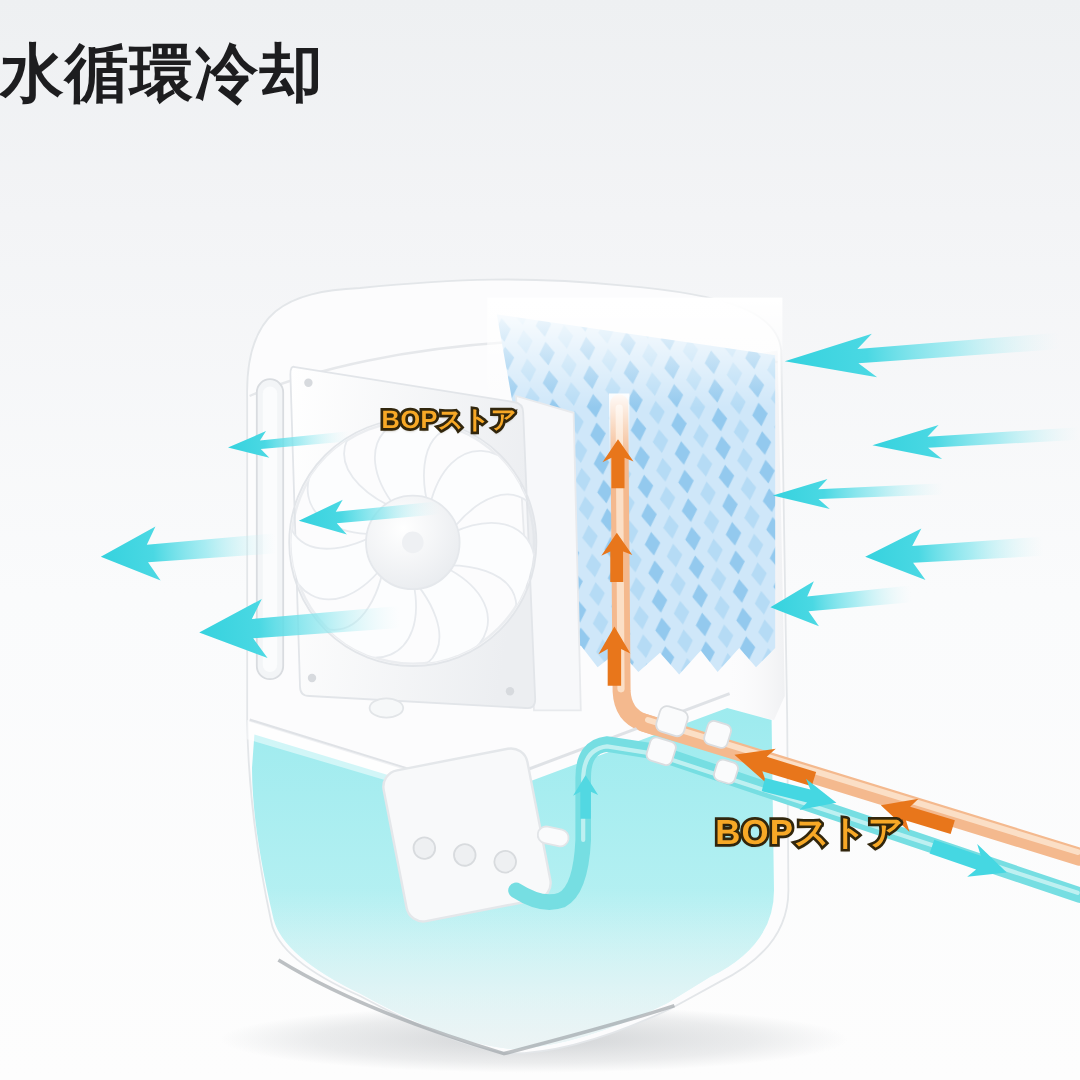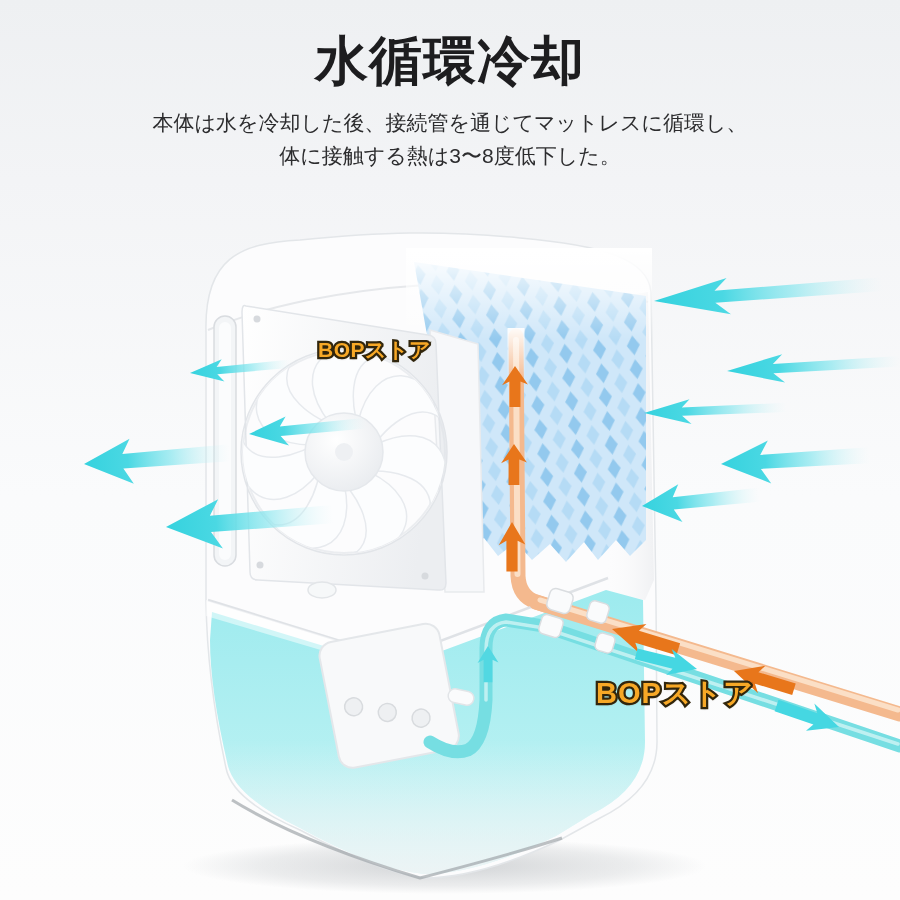--- a/index.html
+++ b/index.html
@@ -2,21 +2,21 @@
 <html><head>
 <meta charset="utf-8">
 <style>
   html,body{margin:0;padding:0;background:#fff;}
   .stage{
     position:relative;width:900px;height:900px;overflow:hidden;
     background:linear-gradient(180deg,#eef0f2 0%,#f3f4f6 20%,#fafbfc 55%,#fdfdfd 100%);
     font-family:"Liberation Sans","DejaVu Sans",sans-serif;
   }
   .title{
-    position:absolute;top:26px;left:0;width:100%;text-align:center;
+    position:absolute;top:26px;left:0;width:100%;text-align:left;
     font-size:53px;font-weight:800;letter-spacing:1px;color:#1d1d1f;
   }
   .subtitle{
     position:absolute;top:106px;left:0;width:100%;text-align:center;
     font-size:21px;font-weight:500;color:#2c2c2e;line-height:33px;
   }
   .scene{position:absolute;left:0;top:0;width:900px;height:900px;}
   .watermark{
     position:absolute;font-weight:700;color:#f7a826;letter-spacing:.5px;
     -webkit-text-stroke:4.5px #32270e;paint-order:stroke fill;
@@ -24,24 +24,20 @@
   }
   .wm-fan{left:318px;top:336px;font-size:21px;}
   .wm-pipe{left:596px;top:674px;font-size:29px;letter-spacing:1px;}
 </style>
 </head>
 <body>
 
 <div class="stage">
 
   <div class="title">水循環冷却</div>
-  <div class="subtitle">
-    <div>本体は水を冷却した後、接続管を通じてマットレスに循環し、</div>
-    <div>体に接触する熱は3〜8度低下した。</div>
-  </div>
 
   <svg class="scene" viewBox="0 0 900 900">
     <defs>
       <path id="arr" d="M0,22 L40,1 L33,15 L124,13 L124,29 L33,29 L41,44 Z"></path>
       <path id="arrS" d="M0,20 L30,1 L25,12 L66,12 L66,28 L25,28 L31,39 Z"></path>
       <linearGradient id="cgrad" x1="0" y1="0" x2="124" y2="0" gradientUnits="userSpaceOnUse">
         <stop offset="0" stop-color="#35d2de"></stop>
         <stop offset=".30" stop-color="#4ad8e3"></stop>
         <stop offset=".60" stop-color="#86e6ee" stop-opacity=".7"></stop>
         <stop offset="1" stop-color="#d5f4f7" stop-opacity="0"></stop>

